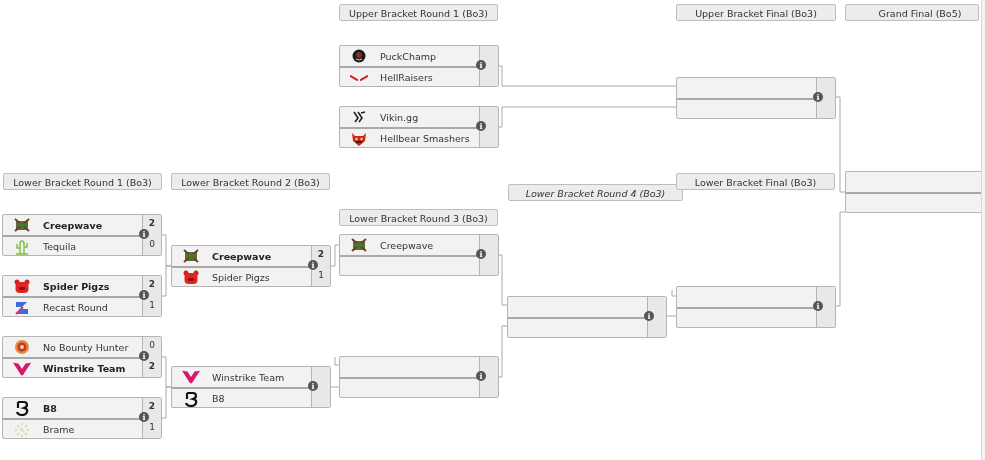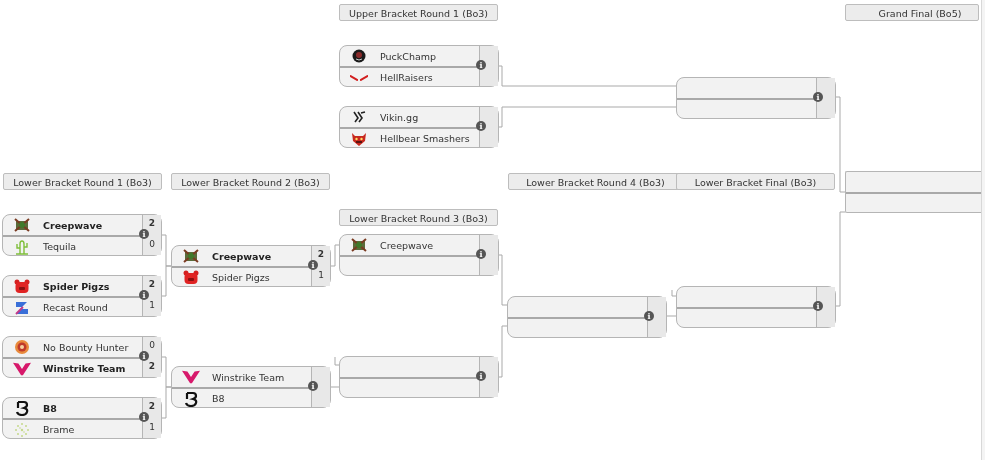--- a/index.html
+++ b/index.html
@@ -5,21 +5,21 @@
   html, body { margin: 0; padding: 0; background: #ffffff; }
   body { width: 985px; height: 460px; position: relative; overflow: hidden;
          font-family: "DejaVu Sans", "Liberation Sans", sans-serif; color: #222; }
   #viewport { position: absolute; left: 0; top: 0; width: 981px; height: 460px; overflow: hidden; }
   #scrollbar { position: absolute; left: 981px; top: 0; width: 4px; height: 460px;
                background: #f4f4f4; border-left: 1px solid #d8d8d8; }
   .hdr { position: absolute; height: 17px; background: #ececec; border: 1px solid #bdbdbd;
          border-radius: 2px; font-size: 9.5px; line-height: 17px; text-align: center; color: #333;
          white-space: nowrap; overflow: hidden; box-sizing: border-box; }
   .match { position: absolute; width: 160px; height: 42px; box-sizing: border-box;
-           border: 1px solid #b5b5b5; border-radius: 8px; background: #f2f2f2; }
+           border: 1px solid #b5b5b5; border-radius: 2px; background: #f2f2f2; }
   .match.gf { width: 140px; border-right: none; border-radius: 2px 0 0 2px; }
   .row { position: absolute; left: 0; right: 0; height: 20px; display: flex; align-items: center; }
   .row.r0 { top: 0; }
   .row.r1 { top: 20px; border-top: 2px solid #a9a9a9; height: 19px; }
   .logo { width: 18px; height: 16px; margin-left: 10px; display: flex; align-items: center; justify-content: center; }
   .name { margin-left: 12px; font-size: 9.5px; color: #333; white-space: nowrap; }
   .name.win { font-weight: bold; color: #222; }
   .score { position: absolute; right: 0; top: 0; bottom: 0; width: 18px; border-left: 1px solid #b5b5b5;
            background: #e8e8e8; font-size: 9px; text-align: center; color: #333; }
   .score .s0 { position: absolute; top: 3px; left: 0; right: 0; font-weight: bold; }
@@ -54,25 +54,26 @@
     <path d="M335 357 V365 H339"></path>
 
     <path d="M498 255 H502 V305 H507"></path>
     <path d="M498 377 H502 V326 H507"></path>
 
     <path d="M667 316 H676"></path>
     <path d="M672 290 V296 H676"></path>
   </svg>
 
   <div class="hdr" style="left:339px;top:4px;width:159px;">Upper Bracket Round 1 (Bo3)</div>
+  <div class="hdr" style="left:676px;top:4px;width:160px;">Upper Bracket Final (Bo3)</div>
   <div class="hdr" style="left:845px;top:4px;width:134px;padding-left:16px;">Grand Final (Bo5)</div>
   <div class="hdr" style="left:3px;top:173px;width:159px;">Lower Bracket Round 1 (Bo3)</div>
   <div class="hdr" style="left:171px;top:173px;width:159px;">Lower Bracket Round 2 (Bo3)</div>
   <div class="hdr" style="left:339px;top:173px;width:159px;margin-top:36px;">Lower Bracket Round 3 (Bo3)</div>
-  <div class="hdr" style="left:508px;top:173px;width:175px;">Lower Bracket Round 4 (Bo3)</div>
+  <div class="hdr" style="left:508px;top:184px;width:175px;font-style:italic;">Lower Bracket Round 4 (Bo3)</div>
   <div class="hdr" style="left:676px;top:173px;width:159px;">Lower Bracket Final (Bo3)</div>
 
   <div class="match" style="left:339px;top:45px;">
       <div class="row r0">
         <span class="logo">
           <svg width="14" height="14" viewBox="0 0 14 14">
             <circle cx="7" cy="7" r="6.5" fill="#1a1a1a"></circle>
             <circle cx="7" cy="6" r="3" fill="#8a2a2a"></circle>
             <path d="M4 10 Q7 12 10 10" stroke="#ccc" fill="none"></path>
           </svg>

